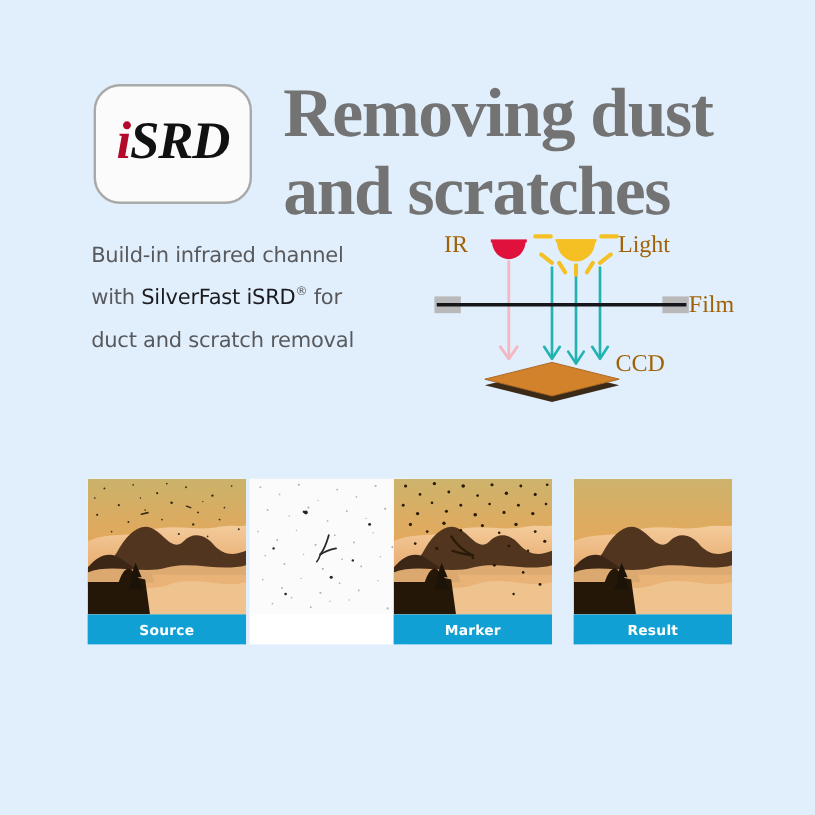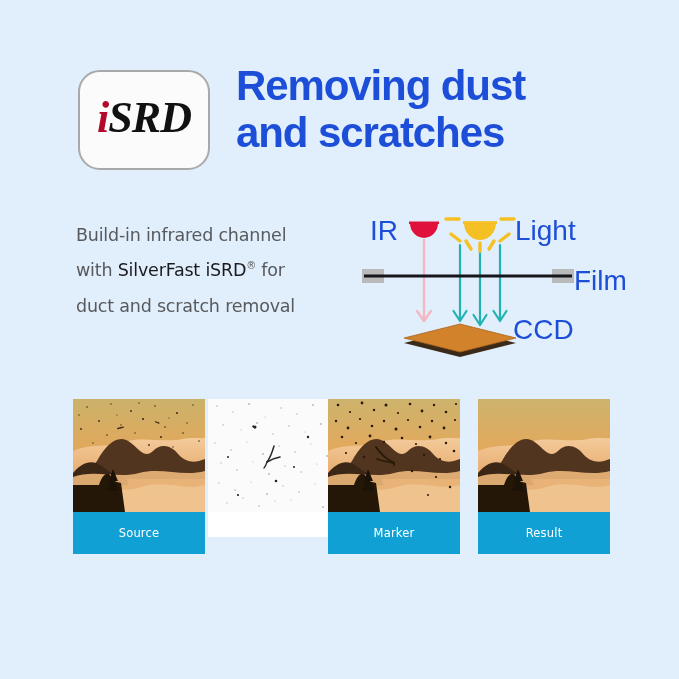--- a/index.html
+++ b/index.html
@@ -56,34 +56,34 @@
   }
   .logo-text .i {
     color: #b4092a;
   }
 
   .title {
     position: absolute;
     left: 236px;
     top: 62px;
     width: 420px;
-    font-family: Liberation Sans, sans-serif;
+    font-family: Liberation Serif, serif;
     font-weight: bold;
-    font-size: 42px;
+    font-size: 58px;
     line-height: 1.12;
     letter-spacing: -1.1px;
-    color: #1d4ed8;
+    color: #737373;
     white-space: pre-line;
   }
 
   
   .middle {
     position: absolute;
     left: 0;
-    top: 201px;
+    top: 179px;
     width: 679px;
     height: 175px;
   }
 
   .body-copy {
     position: absolute;
     left: 76px;
     top: 17px;
     width: 270px;
     font-family: "DejaVu Sans", sans-serif;
@@ -107,23 +107,23 @@
     position: absolute;
     left: 356px;
     top: 0px;
     width: 300px;
     height: 170px;
   }
   .diagram svg { display: block; }
 
   .dg-label {
     position: absolute;
-    font-family: Liberation Sans, sans-serif;
-    font-size: 28px;
-    color: #1d4ed8;
+    font-family: Liberation Serif, serif;
+    font-size: 20px;
+    color: #a16207;
     letter-spacing: 0px;
     white-space: nowrap;
   }
   .lbl-ir    { left: 14px;  top: 14px; }
   .lbl-light { left: 159px; top: 14px; }
   .lbl-film  { left: 218px; top: 64px; }
   .lbl-ccd   { left: 157px; top: 113px; }
 
   
   .strip {
@@ -152,26 +152,26 @@
     height: 113px;
     overflow: hidden;
   }
   .panel-img svg { display: block; }
 
   .panel-caption {
     position: absolute;
     left: 0;
     top: 113px;
     width: 132px;
-    height: 42px;
+    height: 25px;
     background: #10a0d4;
     color: #ffffff;
     font-family: "DejaVu Sans", sans-serif;
     font-size: 11.5px;
-    font-weight: normal;
+    font-weight: bold;
     letter-spacing: 0.2px;
     display: flex;
     align-items: center;
     justify-content: center;
   }
 </style>
 </head>
 <body>
 
 <div class="page">

